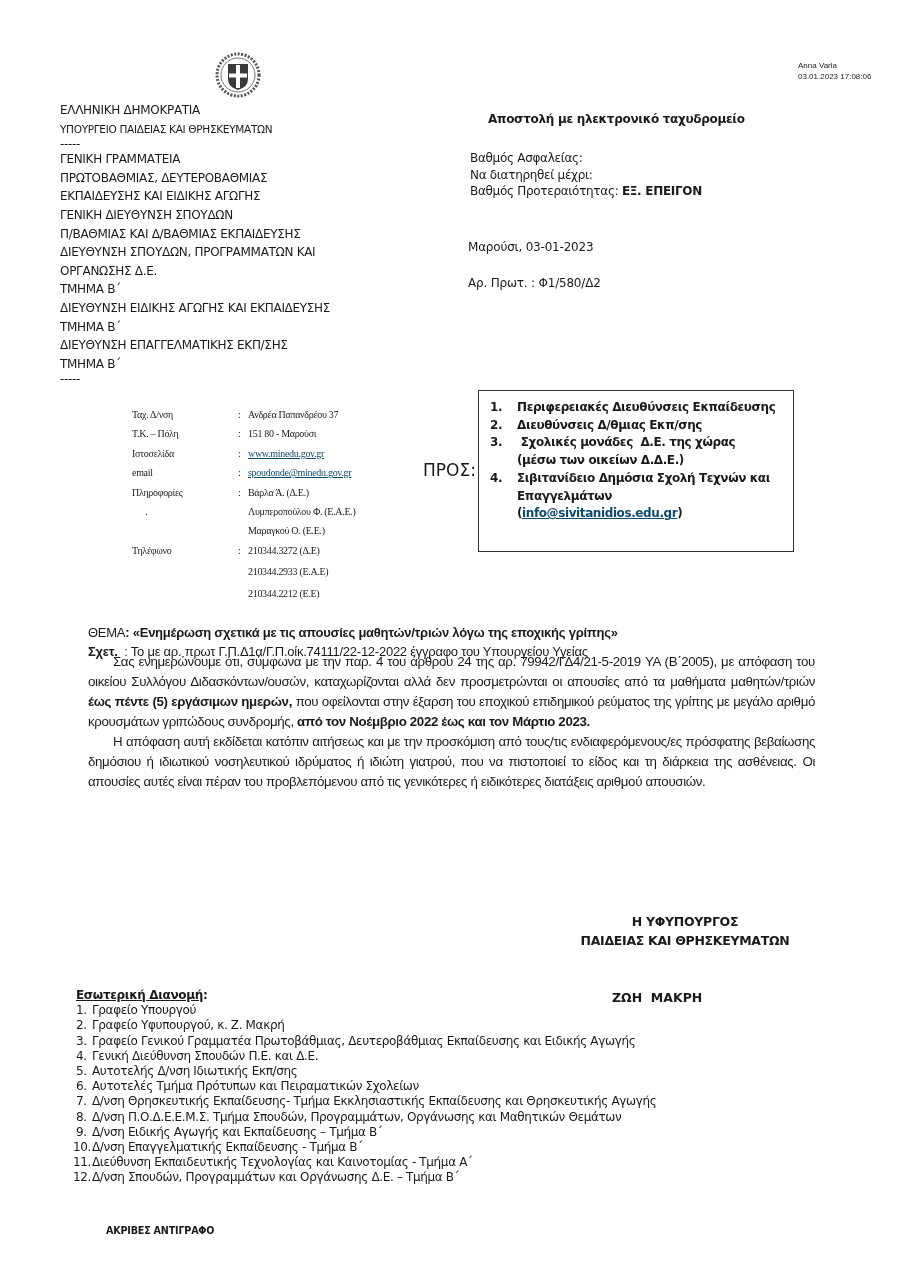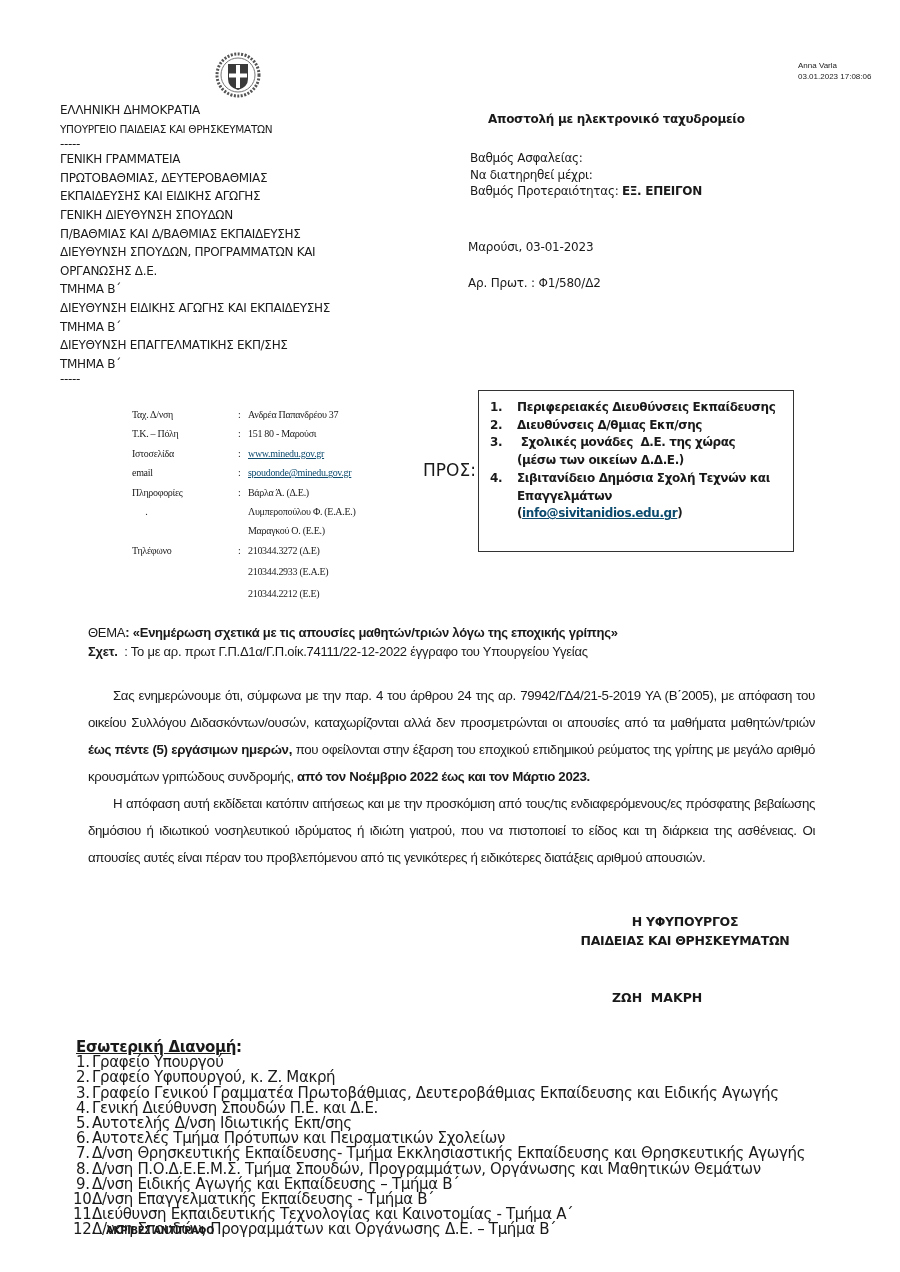--- a/index.html
+++ b/index.html
@@ -38,30 +38,30 @@
   .rlist { left: 490px; top: 399px; width: 300px; font-size: 12px; line-height: 17.7px; font-weight: bold; font-family: "DejaVu Sans", sans-serif; letter-spacing: -0.4px; }
   .ri { display: flex; }
   .rn { width: 27px; flex: none; }
   .rt { flex: 1; }
 
   
   .subj { left: 88px; top: 623px; font-size: 13px; line-height: 19px; font-family: "Liberation Sans Narrow", "Liberation Sans", sans-serif; letter-spacing: -0.25px; }
   .subj b { font-weight: bold; }
 
   
-  .body { left: 88px; top: 682px; width: 727px; font-size: 13.3px; line-height: 27px; text-align: justify; font-family: "Liberation Sans", sans-serif; letter-spacing: -0.35px; }
+  .body { left: 88px; top: 652px; width: 727px; font-size: 13.3px; line-height: 20px; text-align: justify; font-family: "Liberation Sans", sans-serif; letter-spacing: -0.35px; }
   .body p { text-indent: 25px; }
   .body b { font-weight: bold; }
 
   
   .sig { left: 555px; top: 912px; width: 260px; text-align: center; font-size: 12.5px; line-height: 19px; font-weight: bold; font-family: "DejaVu Sans", sans-serif; letter-spacing: -0.3px; }
   .signame { left: 612px; top: 990px; font-size: 12.5px; font-weight: bold; font-family: "DejaVu Sans", sans-serif; letter-spacing: 0px; }
 
   
-  .dist { left: 76px; top: 1040px; font-size: 15px; line-height: 15.2px; font-family: "DejaVu Sans", sans-serif; letter-spacing: -0.35px; }
+  .dist { left: 76px; top: 988px; font-size: 12px; line-height: 15.2px; font-family: "DejaVu Sans", sans-serif; letter-spacing: -0.35px; }
   .dist .dt { font-weight: bold; text-decoration: underline; }
   .di { display: flex; }
   .dn { width: 16px; flex: none; }
   .copy { left: 106px; top: 1225px; font-size: 9.6px; font-weight: bold; font-family: "DejaVu Sans", sans-serif; letter-spacing: -0.2px; }
 </style>
 </head>
 <body>
 
 <div class="abs stamp">
   <div>Anna Varla</div>

